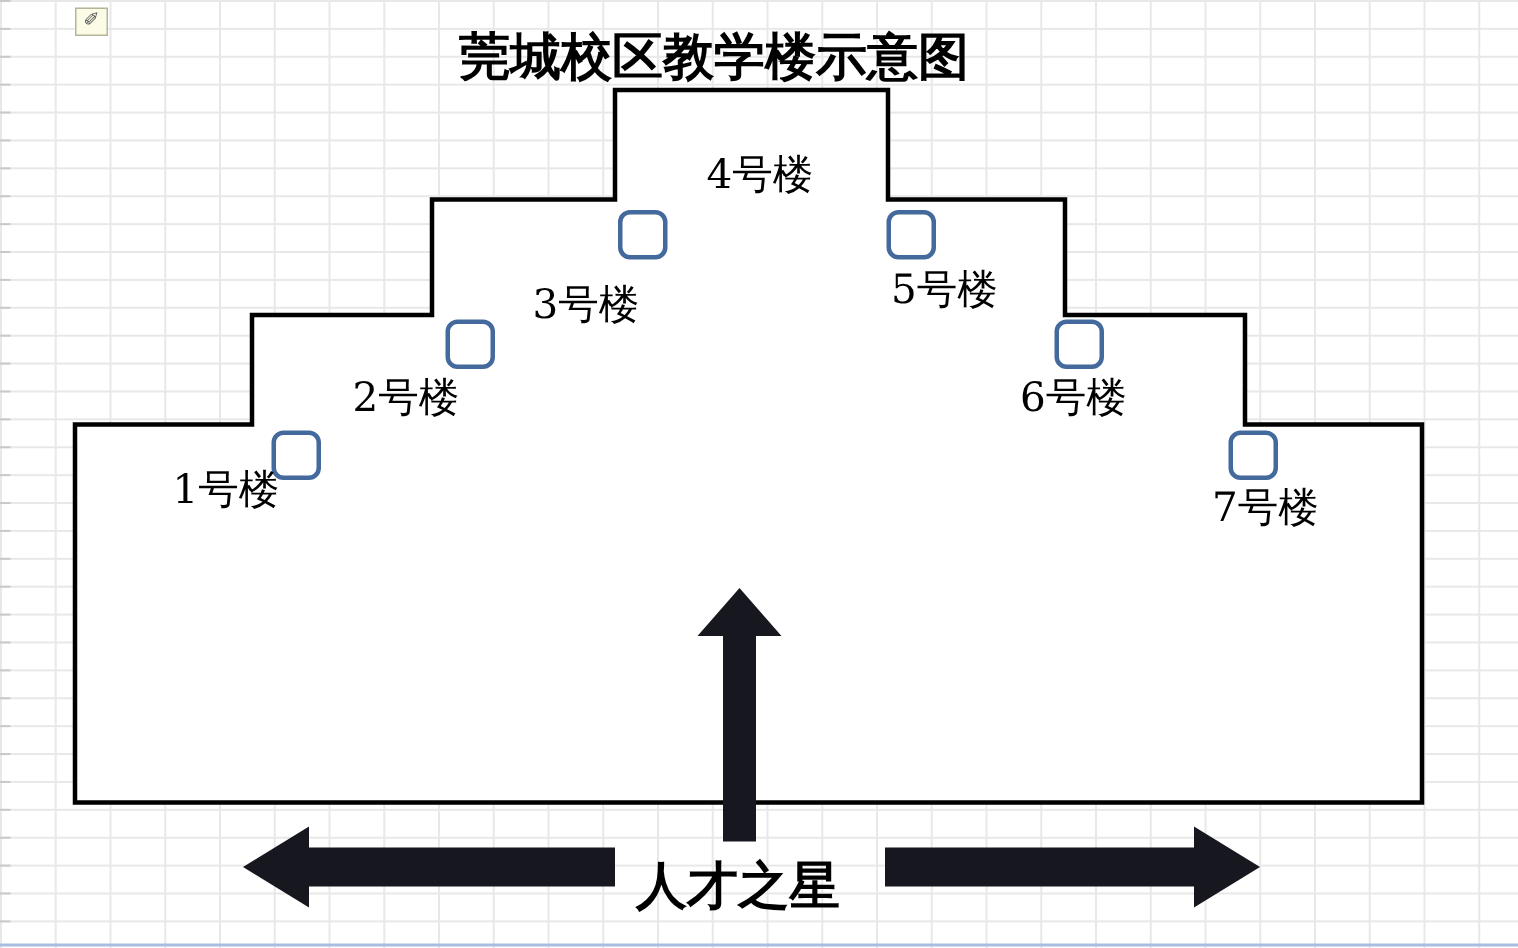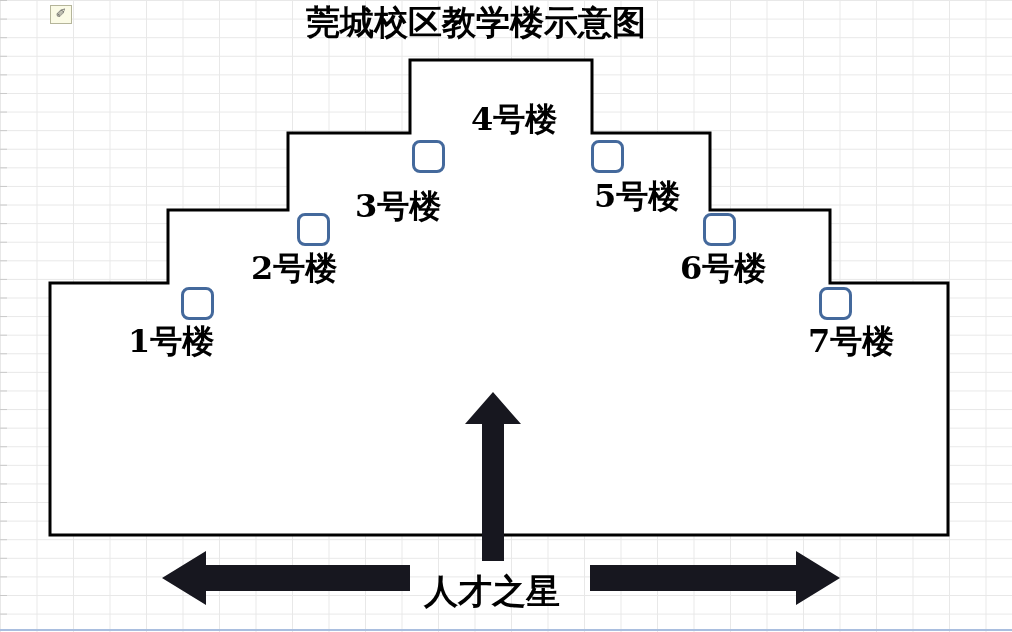--- a/index.html
+++ b/index.html
@@ -13,29 +13,29 @@
     font-family:"DejaVu Serif","Liberation Serif",serif;
     color:#000;
   }
   .left-ticks{
     position:absolute;left:0;top:0;width:7px;height:632px;
     background-image:linear-gradient(to bottom,#c9c9c9 1px,transparent 1px);
     background-size:7px 18.6px;
   }
   svg.layer{position:absolute;left:0;top:0;}
   .title{
-    position:absolute;left:476px;top:4px;transform:translateX(-50%);
+    position:absolute;left:476px;top:20px;transform:translateX(-50%);
     font-weight:bold;font-size:34px;line-height:1.1;white-space:nowrap;
   }
   .marker{
     position:absolute;width:33px;height:33px;box-sizing:border-box;
     border:3px solid #44699c;border-radius:8px;background:#ffffff;
   }
   .bldg-label{
-    position:absolute;font-weight:bold;font-size:32px;line-height:1.1;white-space:nowrap;
+    position:absolute;font-weight:normal;font-size:27px;line-height:1.1;white-space:nowrap;
   }
   .road-label{
     position:absolute;left:424px;top:574px;font-weight:bold;font-size:34px;
     line-height:1;white-space:nowrap;
   }
   .anchor-icon{
     position:absolute;left:50px;top:5px;width:22px;height:19px;box-sizing:border-box;
     border:1px solid #b5b59a;background:#fbfbe6;
     font-size:13px;line-height:16px;text-align:center;color:#555;
     font-family:"DejaVu Sans","Liberation Sans",sans-serif;
@@ -62,22 +62,22 @@
     <polygon points="840,578 796,551 796,565 590,565 590,591 796,591 796,605" fill="#17171f"></polygon>
   </svg>
 
   <div class="marker" style="left:181px;top:287px;"></div>
   <div class="marker" style="left:297px;top:213px;"></div>
   <div class="marker" style="left:412px;top:140px;"></div>
   <div class="marker" style="left:591px;top:140px;"></div>
   <div class="marker" style="left:703px;top:213px;"></div>
   <div class="marker" style="left:819px;top:287px;"></div>
 
-  <div class="bldg-label" style="left:115px;top:324px;margin-left:13px;">1号楼</div>
-  <div class="bldg-label" style="left:251px;top:251px;">2号楼</div>
+  <div class="bldg-label" style="left:115px;top:312px;">1号楼</div>
+  <div class="bldg-label" style="left:235px;top:251px;">2号楼</div>
   <div class="bldg-label" style="left:355px;top:189px;">3号楼</div>
   <div class="bldg-label" style="left:471px;top:102px;">4号楼</div>
   <div class="bldg-label" style="left:594px;top:179px;text-align:right;">5号楼</div>
   <div class="bldg-label" style="left:680px;top:251px;">6号楼</div>
   <div class="bldg-label" style="left:808px;top:324px;">7号楼</div>
 
   <div class="road-label">人才之星</div>
 
   <div class="bottom-edge"></div>
 

